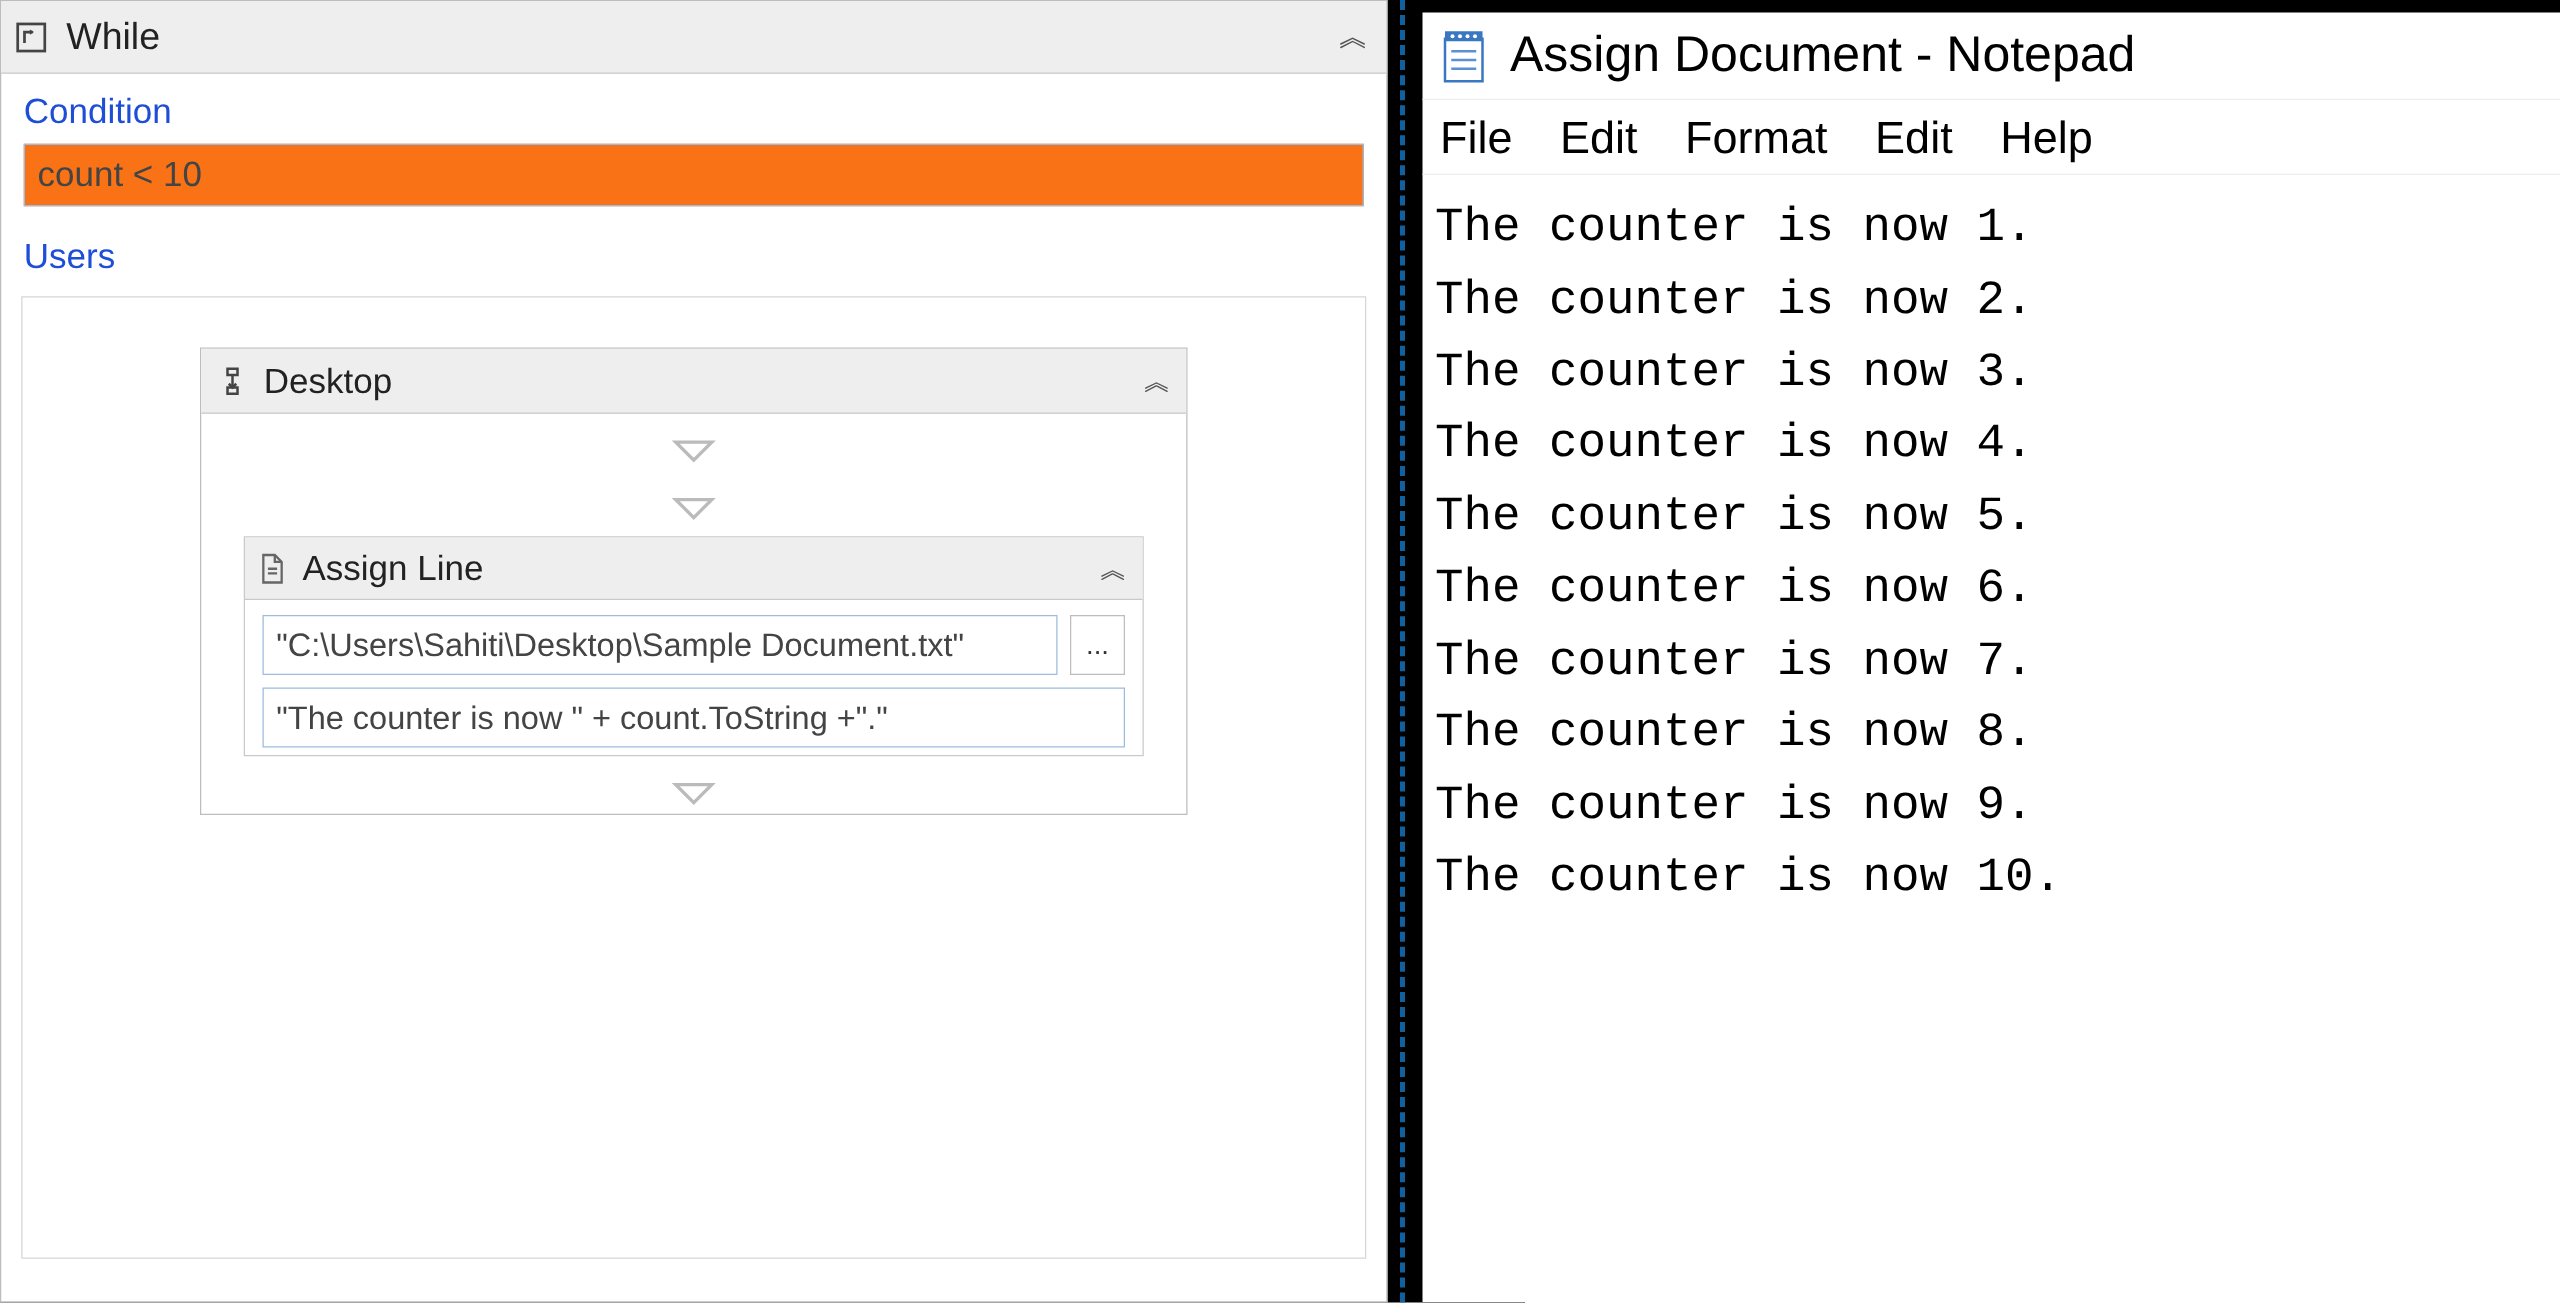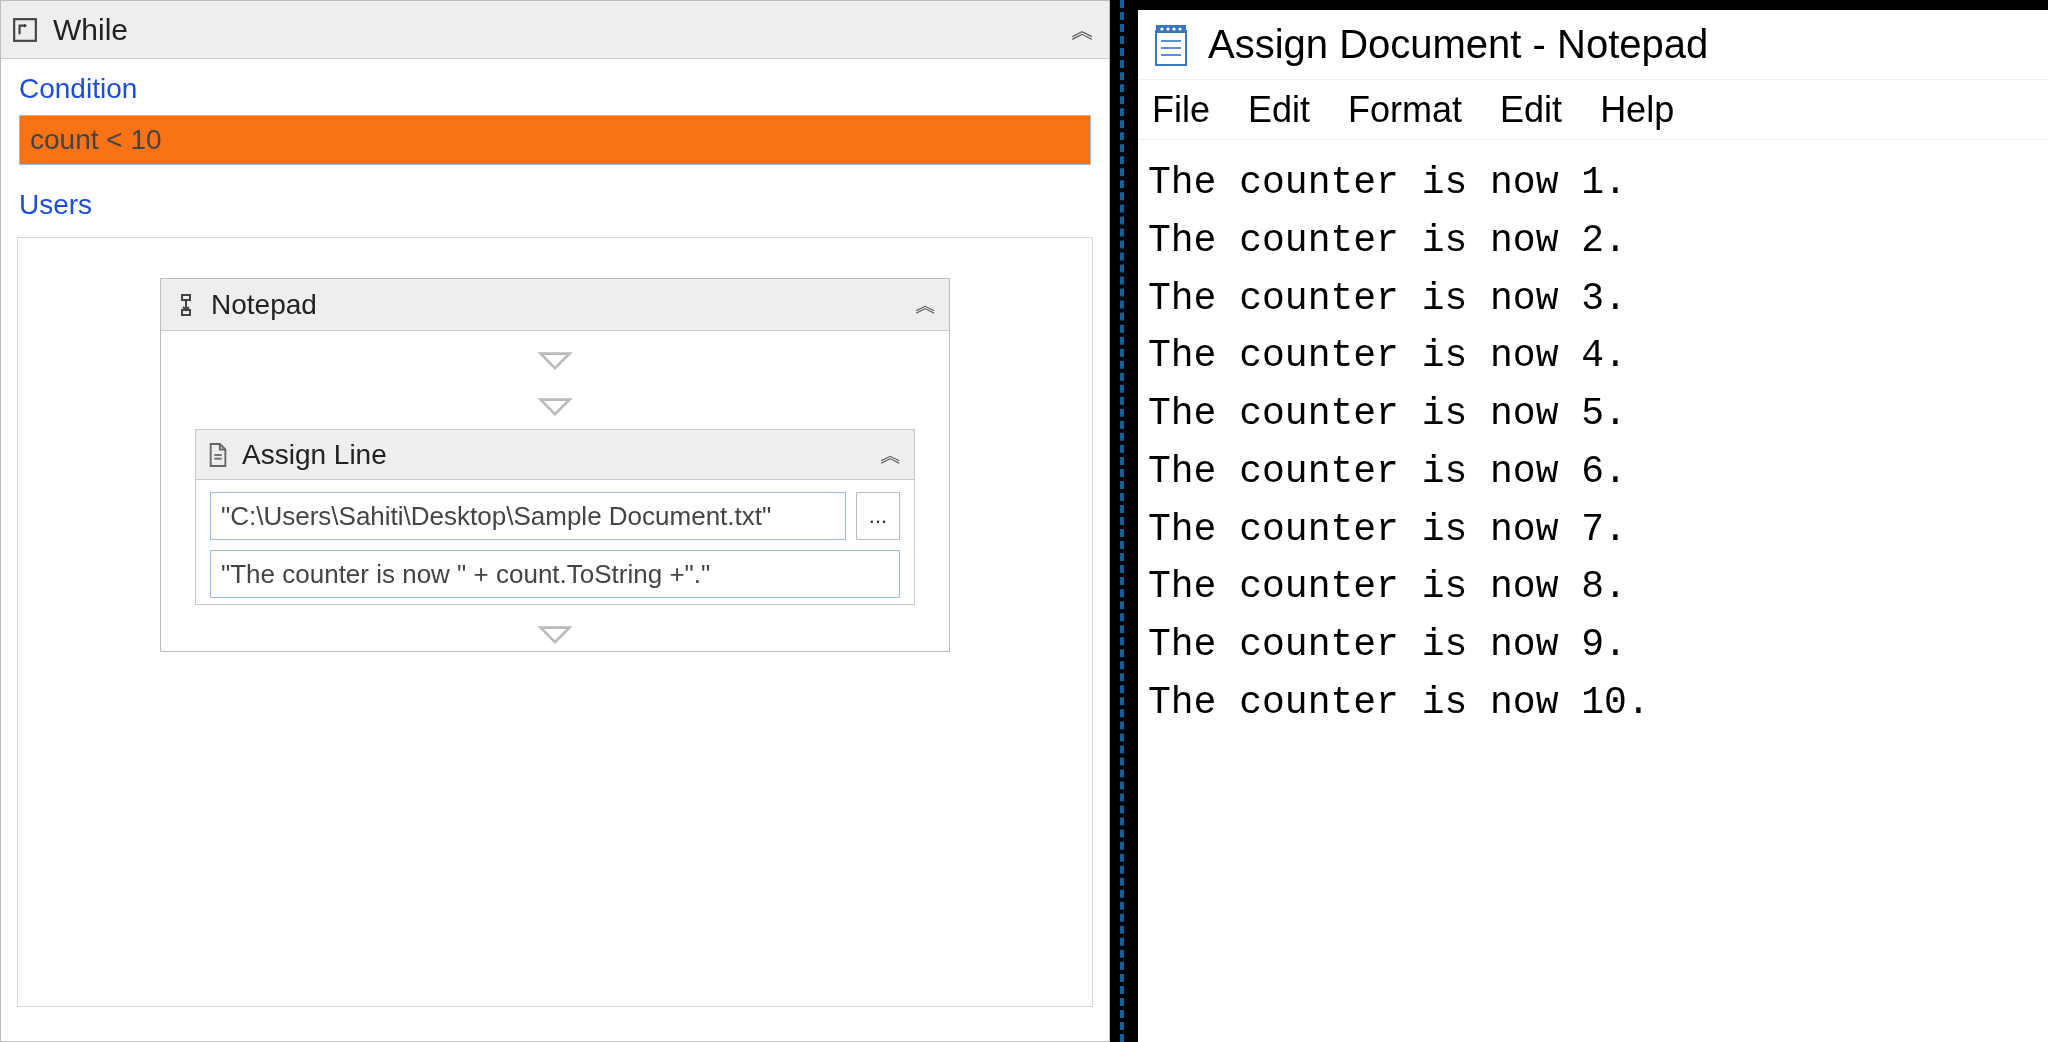--- a/index.html
+++ b/index.html
@@ -236,21 +236,21 @@
     <div class="seq-box">
       <div class="seq-header">
         <span class="icon">
           <svg viewBox="0 0 24 24" width="24" height="24">
             <rect x="8" y="2" width="8" height="5" fill="none" stroke="#444" stroke-width="2"></rect>
             <rect x="8" y="17" width="8" height="5" fill="none" stroke="#444" stroke-width="2"></rect>
             <path d="M12 7 v10" stroke="#444" stroke-width="2"></path>
             <path d="M9 14 l3 3 3-3" fill="none" stroke="#444" stroke-width="2"></path>
           </svg>
         </span>
-        <span class="title">Notepad</span>
+        <span class="title">Desktop</span>
         <span class="chev-collapse dbl-chevron"></span>
       </div>
 
       <div class="flow-arrow drop-tri">
         <svg viewBox="0 0 40 22">
             <polygon points="4,4 36,4 20,20"></polygon>
           </svg>
       </div>
 
 

